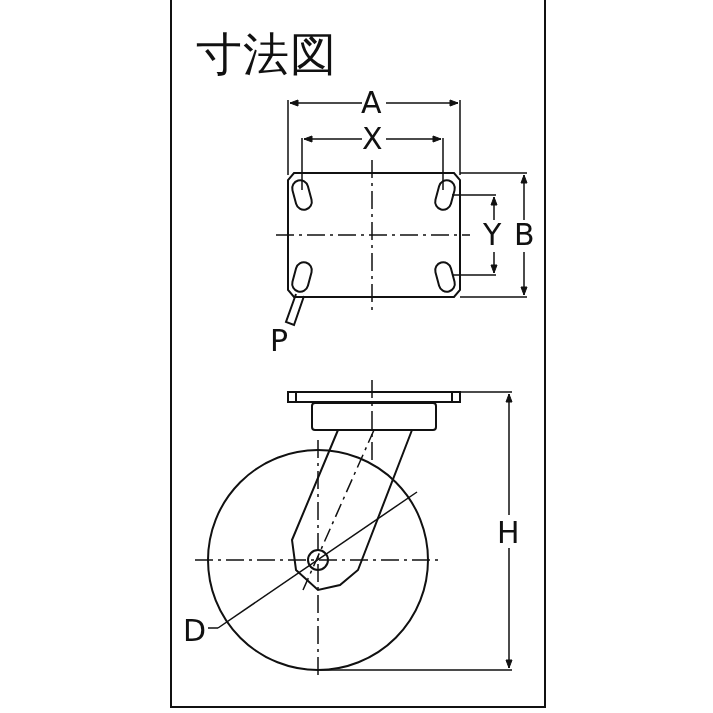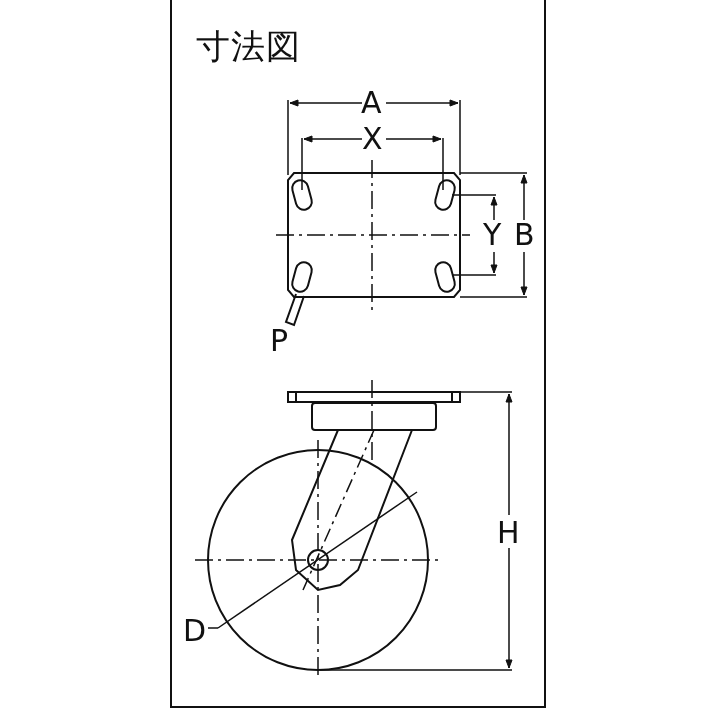--- a/index.html
+++ b/index.html
@@ -1,20 +1,20 @@
 <!DOCTYPE html>
 <html><head>
 <meta charset="utf-8">
 <style>
 html,body{margin:0;padding:0;background:#fff;}
 body{width:713px;height:713px;position:relative;overflow:hidden;font-family:"Liberation Sans",sans-serif;}
 #frame{position:absolute;left:170px;top:0;width:376px;height:708px;border:2px solid #111;box-sizing:border-box;border-top:none;}
 svg{position:absolute;left:0;top:0;}
 .lbl{position:absolute;font-family:"DejaVu Sans",sans-serif;color:#111;font-size:30px;line-height:1;}
-#title{position:absolute;left:196px;top:24px;font-size:34px;color:#111;font-family:"DejaVu Sans",sans-serif;letter-spacing:1px;}
+#title{position:absolute;left:196px;top:24px;font-size:46px;color:#111;font-family:"DejaVu Sans",sans-serif;letter-spacing:1px;}
 </style>
 </head>
 <body>
 
 <div id="frame"></div>
 <div id="title">寸法図</div>
 
 <svg width="713" height="713" viewBox="0 0 713 713" fill="none" stroke="#111" stroke-width="2">
 
   <g>

